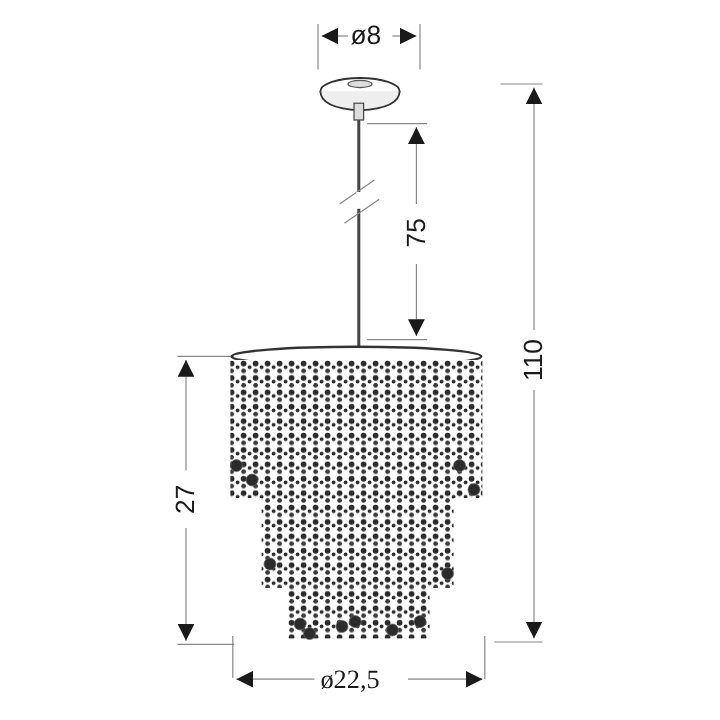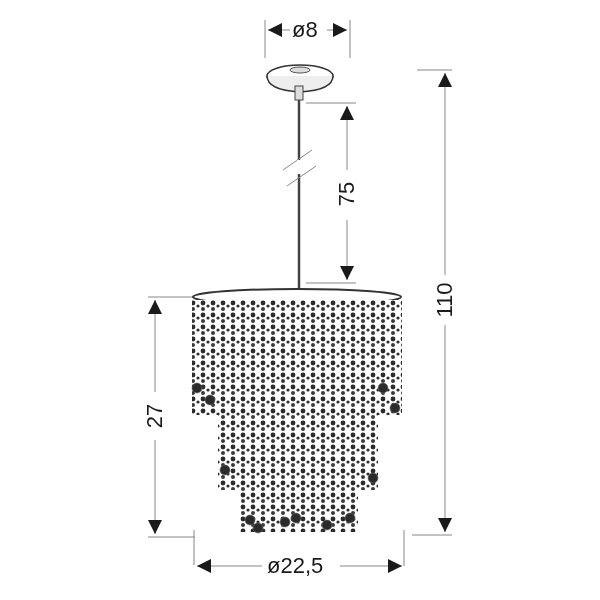--- a/index.html
+++ b/index.html
@@ -97,13 +97,13 @@
         <circle cx="327" cy="525" r="5"></circle>
         <circle cx="350" cy="518" r="5"></circle>
     </g>
   </g>
 </svg>
 
 <div class="dim-text" style="left:292px; top:19px;">ø8</div>
 <div class="dim-text rot" style="left:330px; top:183px; width:34px; text-align:center;">75</div>
 <div class="dim-text rot" style="left:423px; top:289px; width:44px; text-align:center;">110</div>
 <div class="dim-text rot" style="left:138px; top:405px; width:34px; text-align:center;">27</div>
-<div class="dim-text" style="left:267px; top:555px;">ø22,5</div>
+<div class="dim-text" style="left:267px; top:555px;font-family:Liberation Serif, serif;">ø22,5</div>
 
 </body></html>

